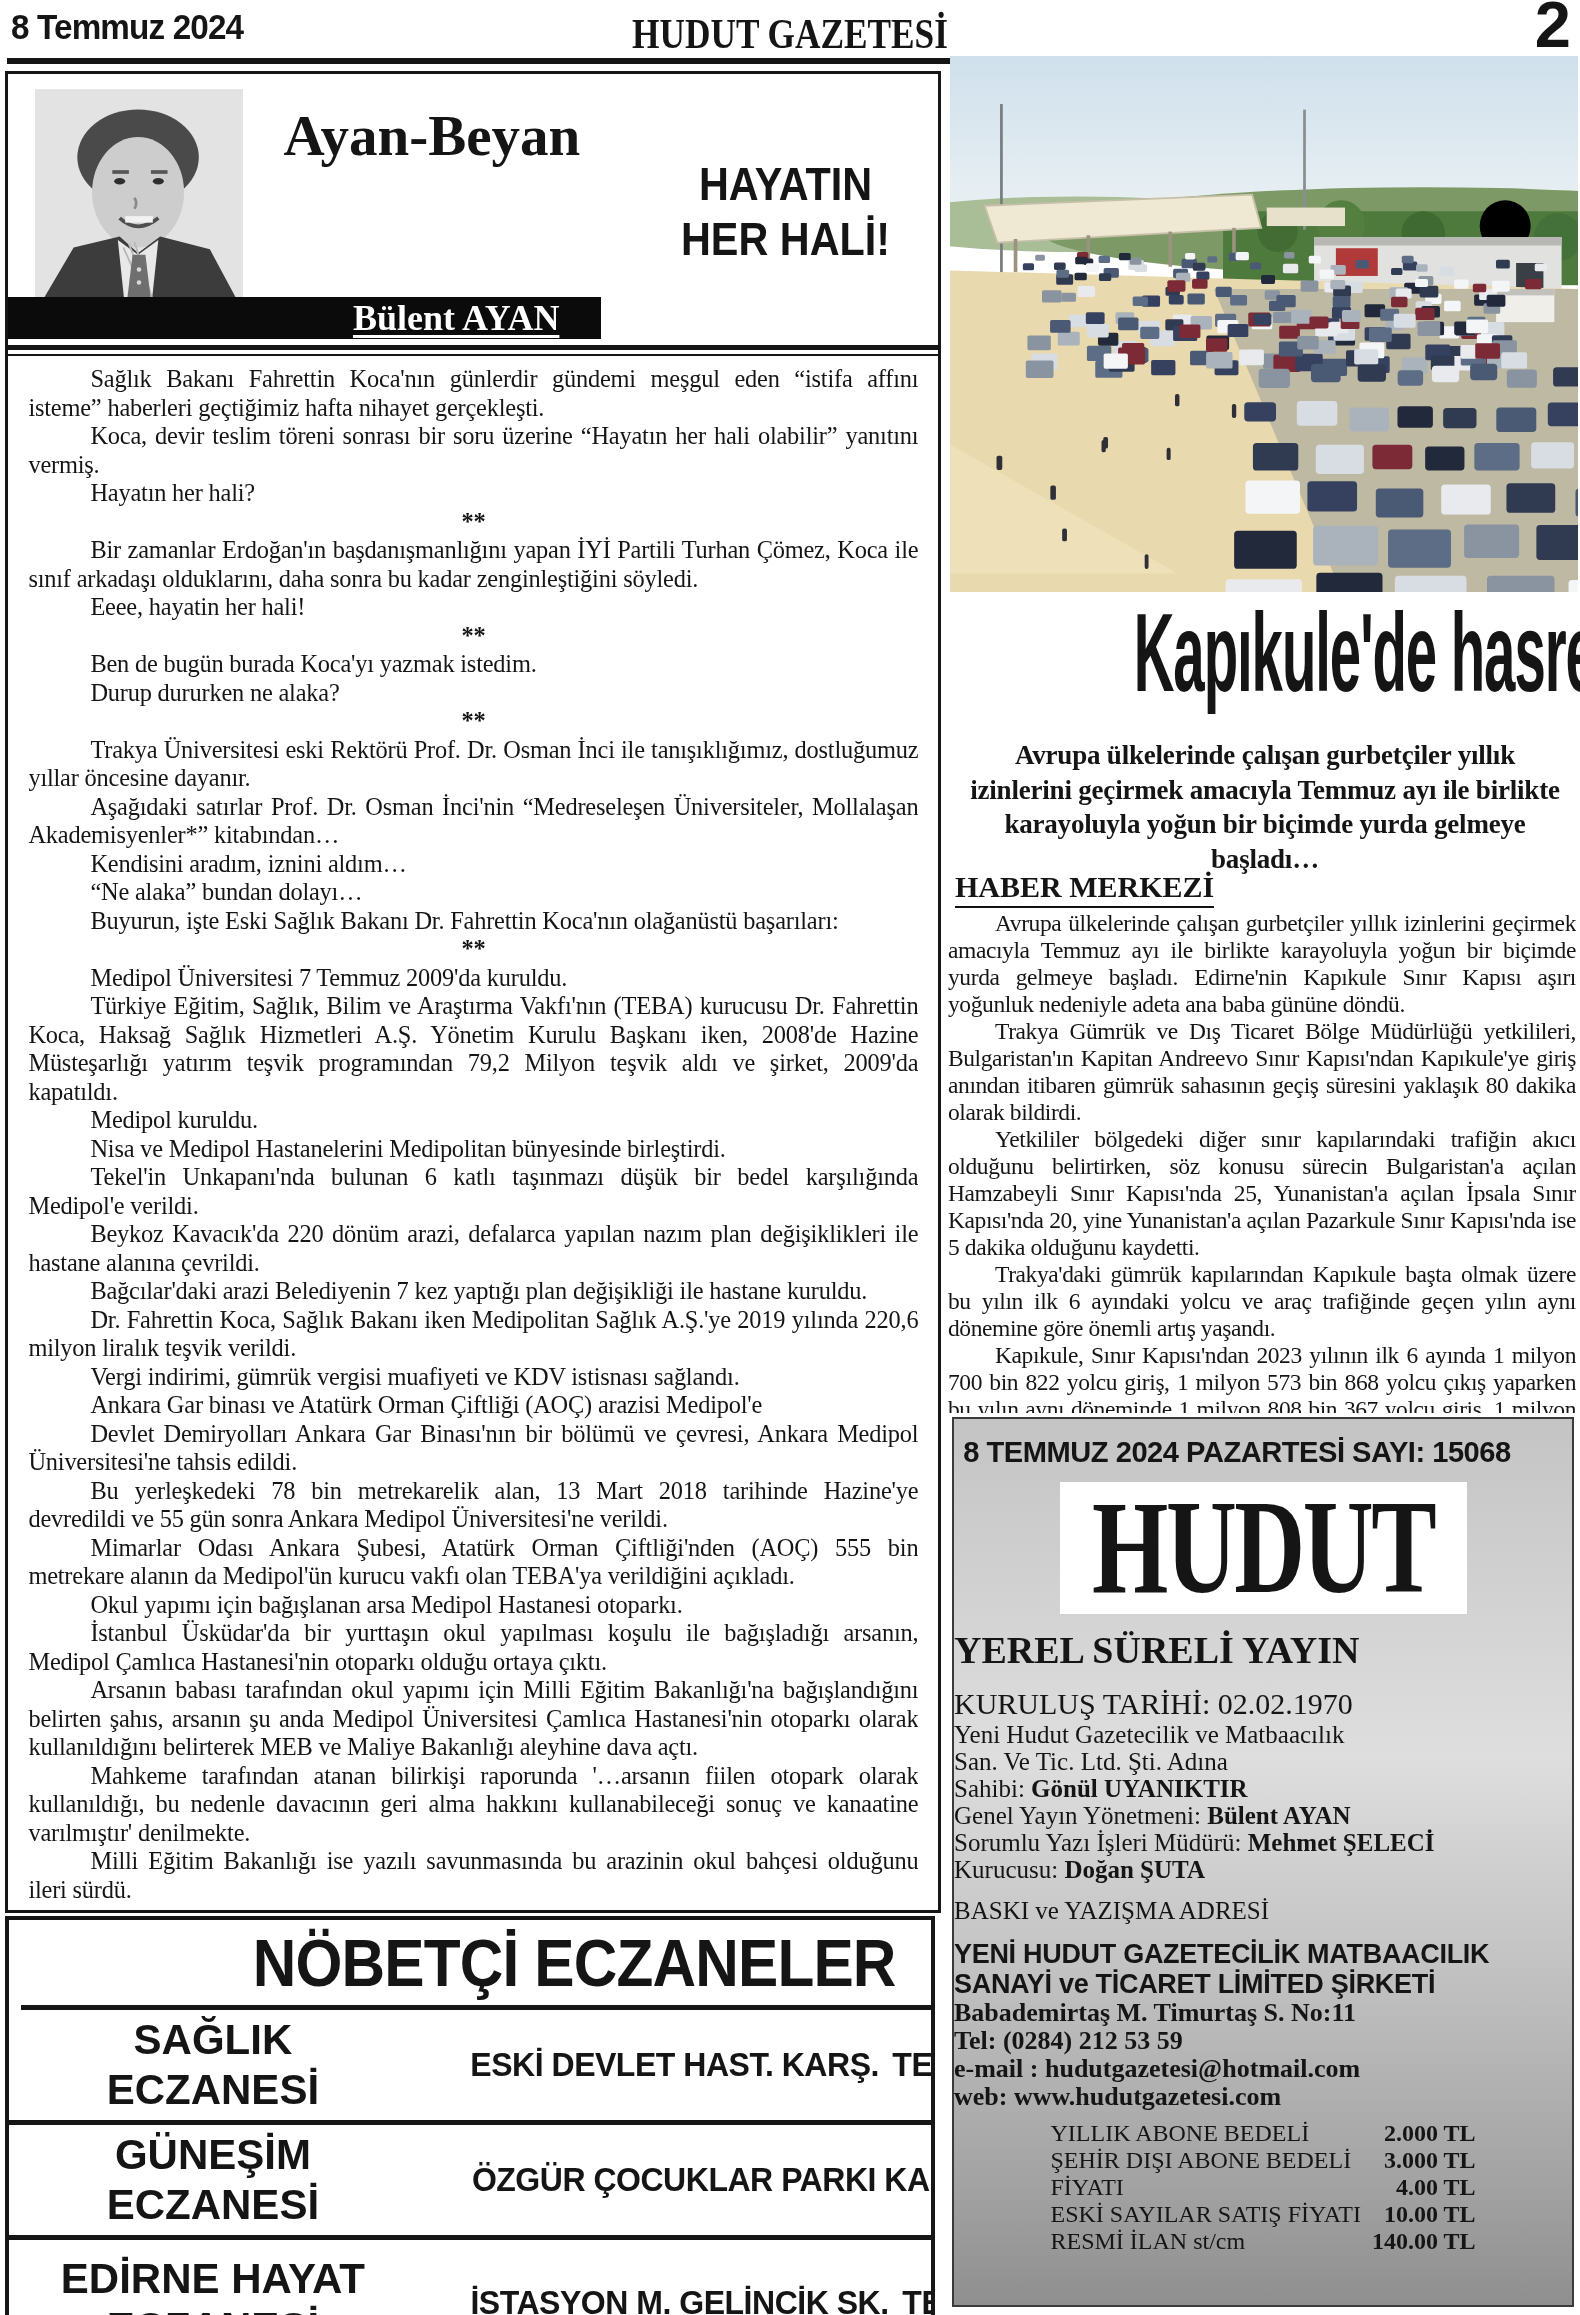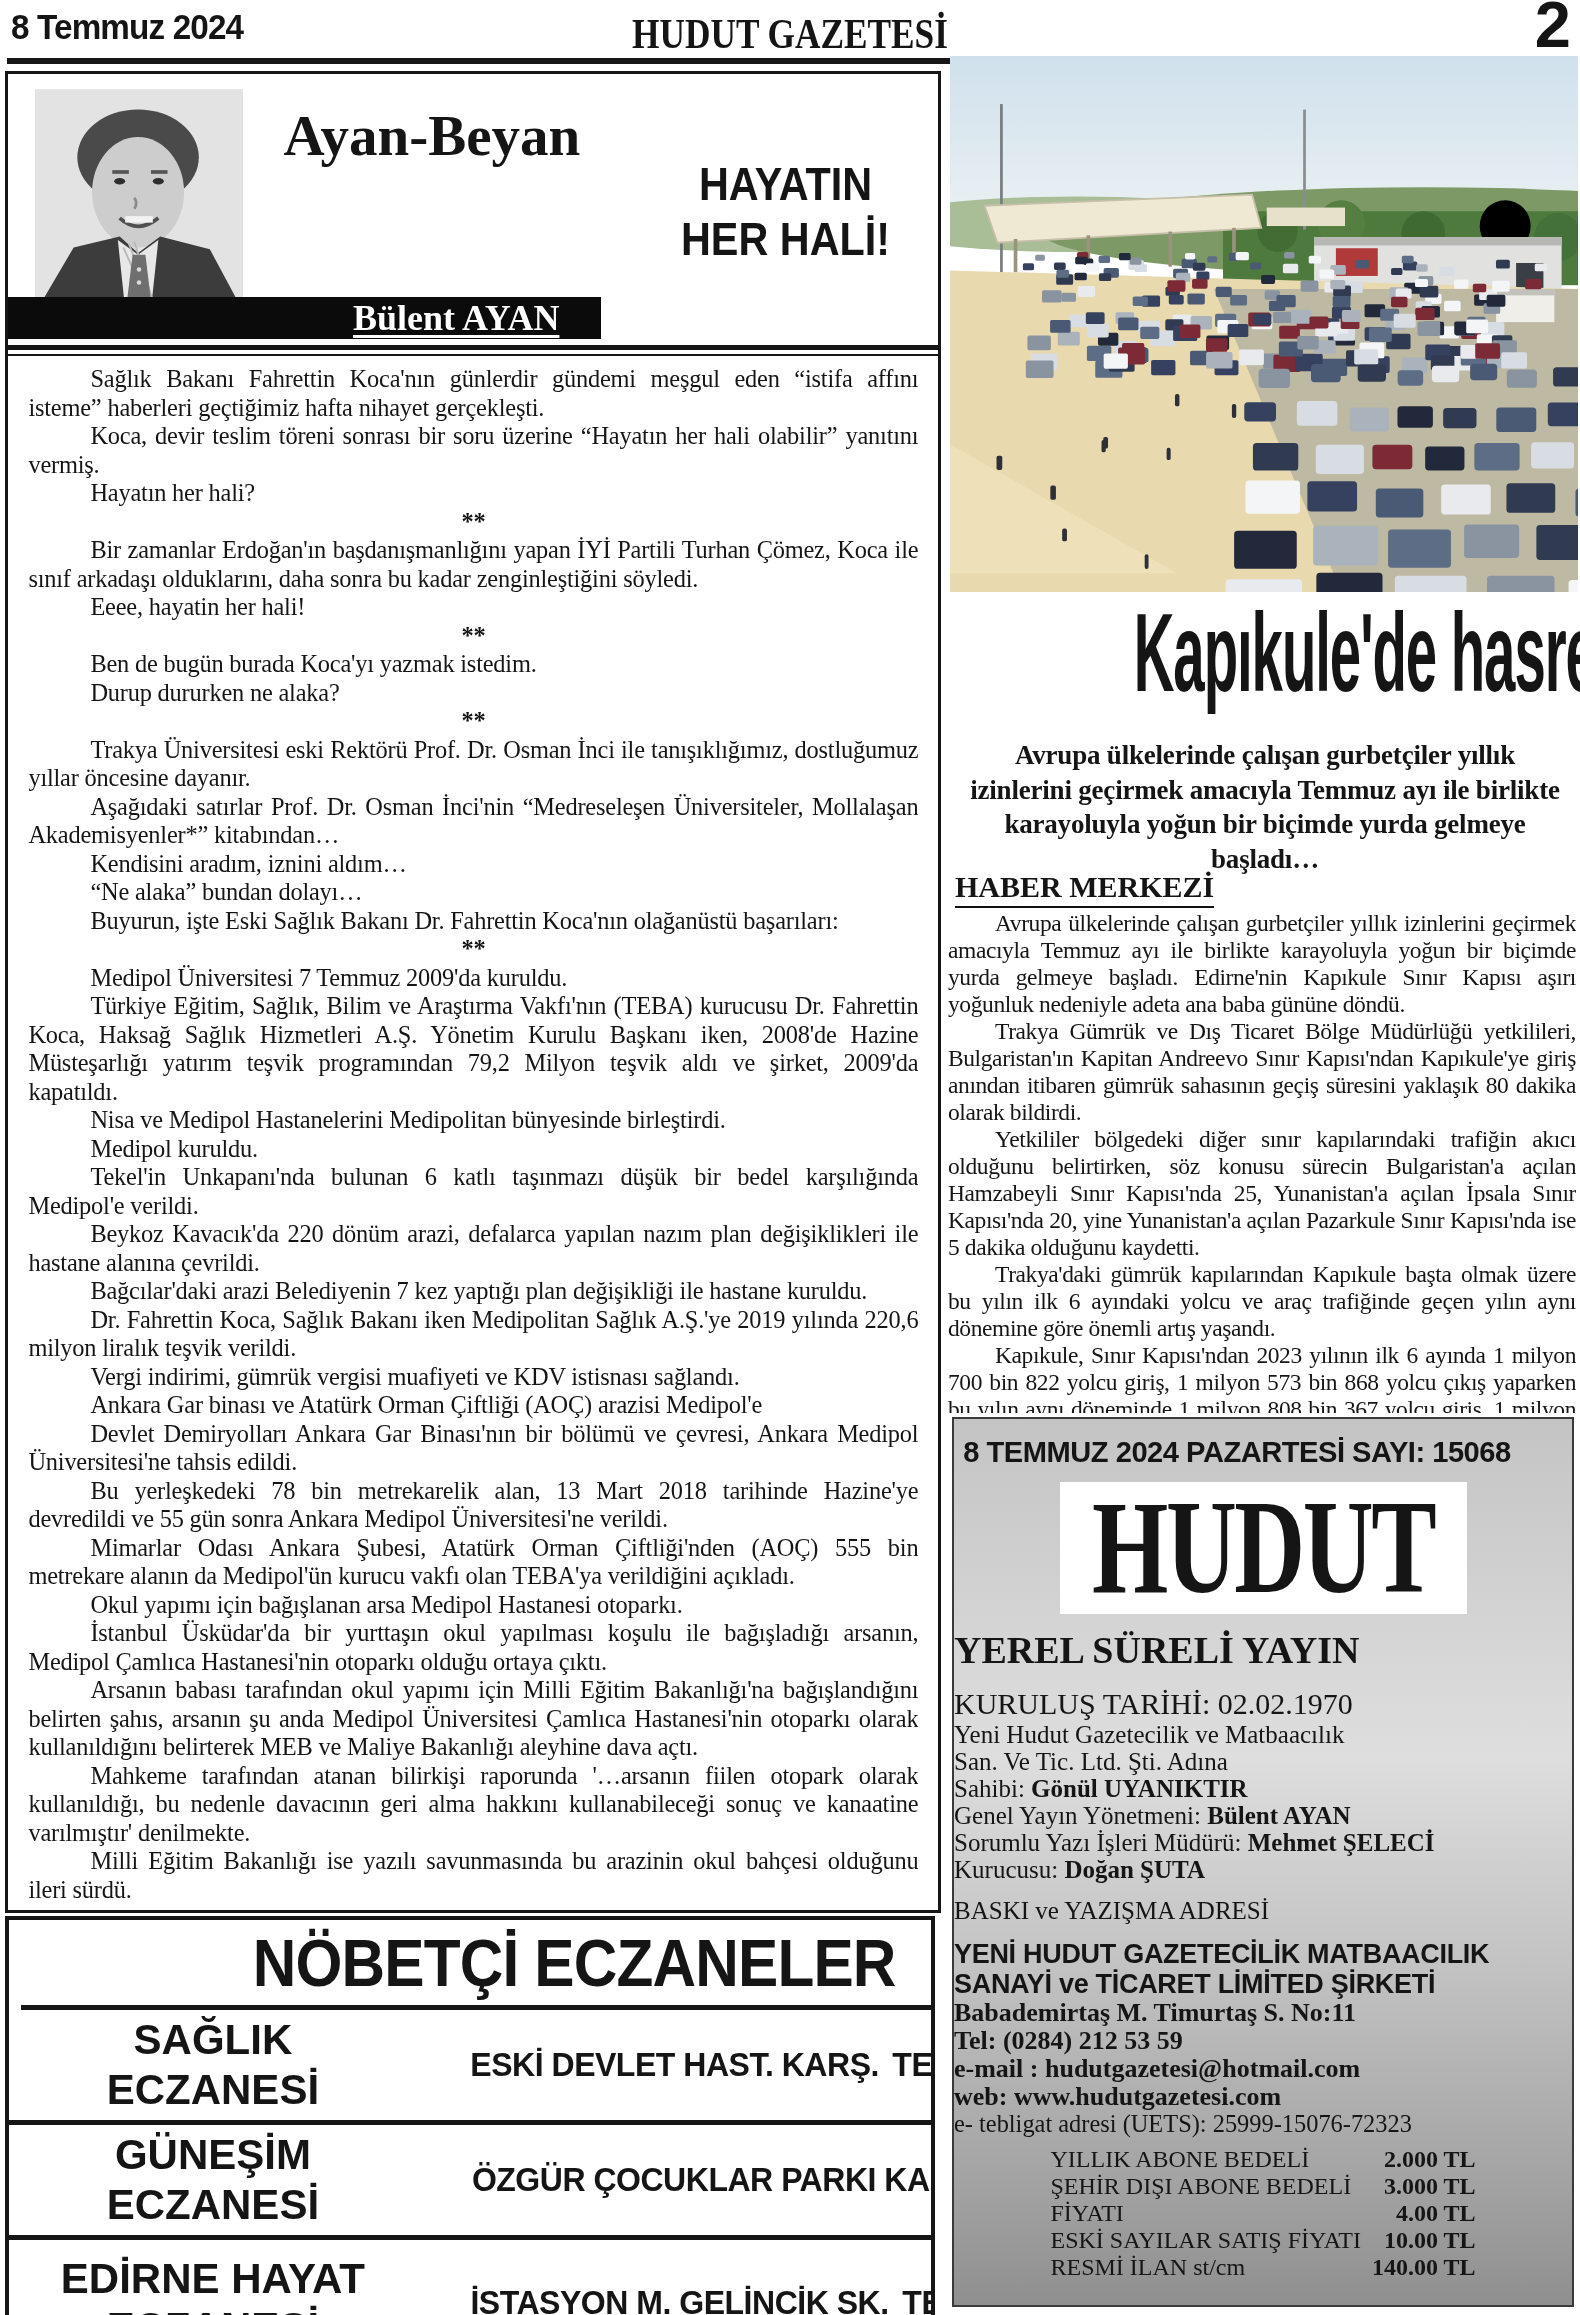--- a/index.html
+++ b/index.html
@@ -180,23 +180,23 @@
         <p class="para body">“Ne alaka” bundan dolayı…</p>
 
         <p class="para body">Buyurun, işte Eski Sağlık Bakanı Dr. Fahrettin Koca'nın olağanüstü başarıları:</p>
 
         <p class="para sep">**</p>
 
         <p class="para body">Medipol Üniversitesi 7 Temmuz 2009'da kuruldu.</p>
 
         <p class="para body">Türkiye Eğitim, Sağlık, Bilim ve Araştırma Vakfı'nın (TEBA) kurucusu Dr. Fahrettin Koca, Haksağ Sağlık Hizmetleri A.Ş. Yönetim Kurulu Başkanı iken, 2008'de Hazine Müsteşarlığı yatırım teşvik programından 79,2 Milyon teşvik aldı ve şirket, 2009'da kapatıldı.</p>
 
+        <p class="para body">Medipol kuruldu.</p>
+
         <p class="para body">Nisa ve Medipol Hastanelerini Medipolitan bünyesinde birleştirdi.</p>
-
-        <p class="para body">Medipol kuruldu.</p>
 
         <p class="para body">Tekel'in Unkapanı'nda bulunan 6 katlı taşınmazı düşük bir bedel karşılığında Medipol'e verildi.</p>
 
         <p class="para body">Beykoz Kavacık'da 220 dönüm arazi, defalarca yapılan nazım plan değişiklikleri ile hastane alanına çevrildi.</p>
 
         <p class="para body">Bağcılar'daki arazi Belediyenin 7 kez yaptığı plan değişikliği ile hastane kuruldu.</p>
 
         <p class="para body">Dr. Fahrettin Koca, Sağlık Bakanı iken Medipolitan Sağlık A.Ş.'ye 2019 yılında 220,6 milyon liralık teşvik verildi.</p>
 
         <p class="para body">Vergi indirimi, gümrük vergisi muafiyeti ve KDV istisnası sağlandı.</p>
@@ -604,23 +604,20 @@
         </div>
 
         <div class="imp-line serif-bold">
           <span class="lbl">e-mail : hudutgazetesi@hotmail.com</span><strong class="val"></strong>
         </div>
 
         <div class="imp-line serif-bold">
           <span class="lbl">web: www.hudutgazetesi.com</span><strong class="val"></strong>
         </div>
 
-        <div class="imp-line small">
-          <span class="lbl">e- tebligat adresi (UETS): 25999-15076-72323</span><strong class="val"></strong>
-        </div>
 
     </div>
     <div class="imp-prices">
 
         <div class="price-row">
           <span class="p-label">YILLIK ABONE BEDELİ</span>
           <strong class="p-value">2.000 TL</strong>
         </div>
 
         <div class="price-row">

